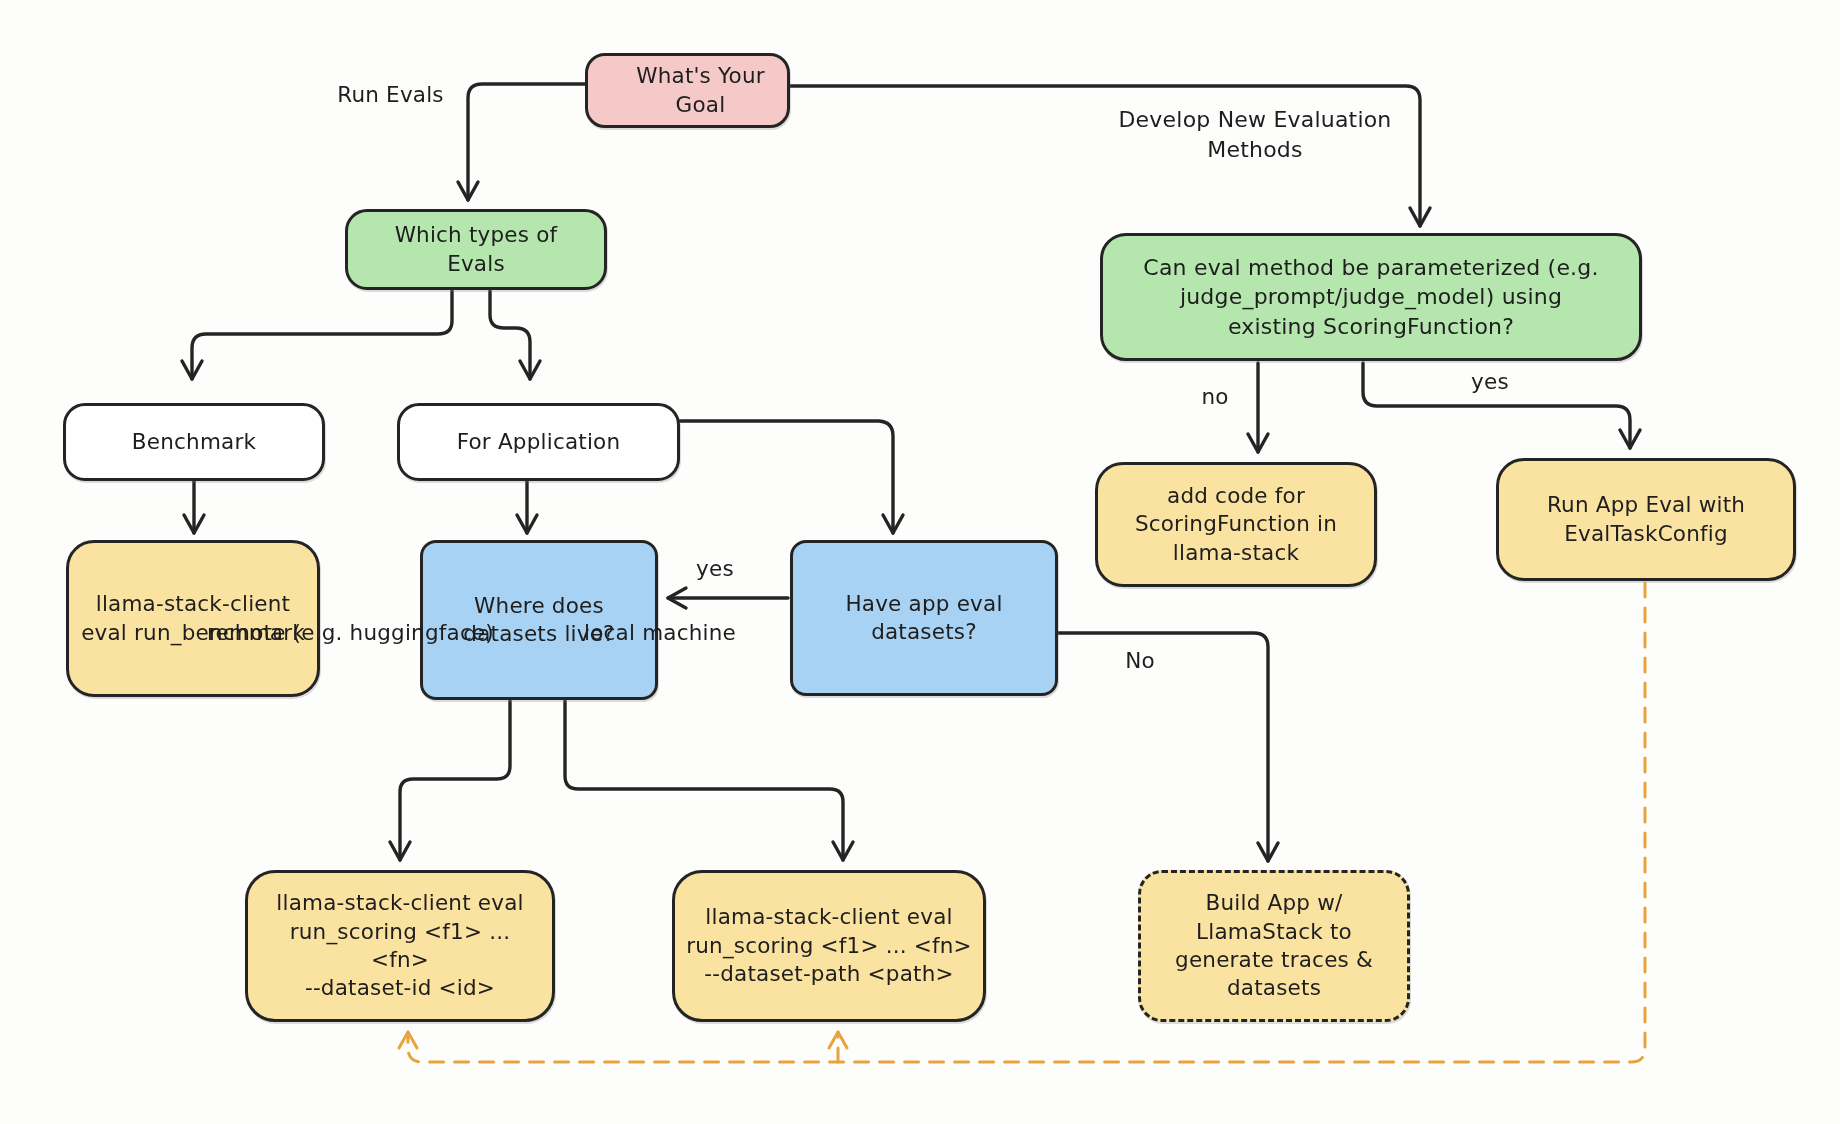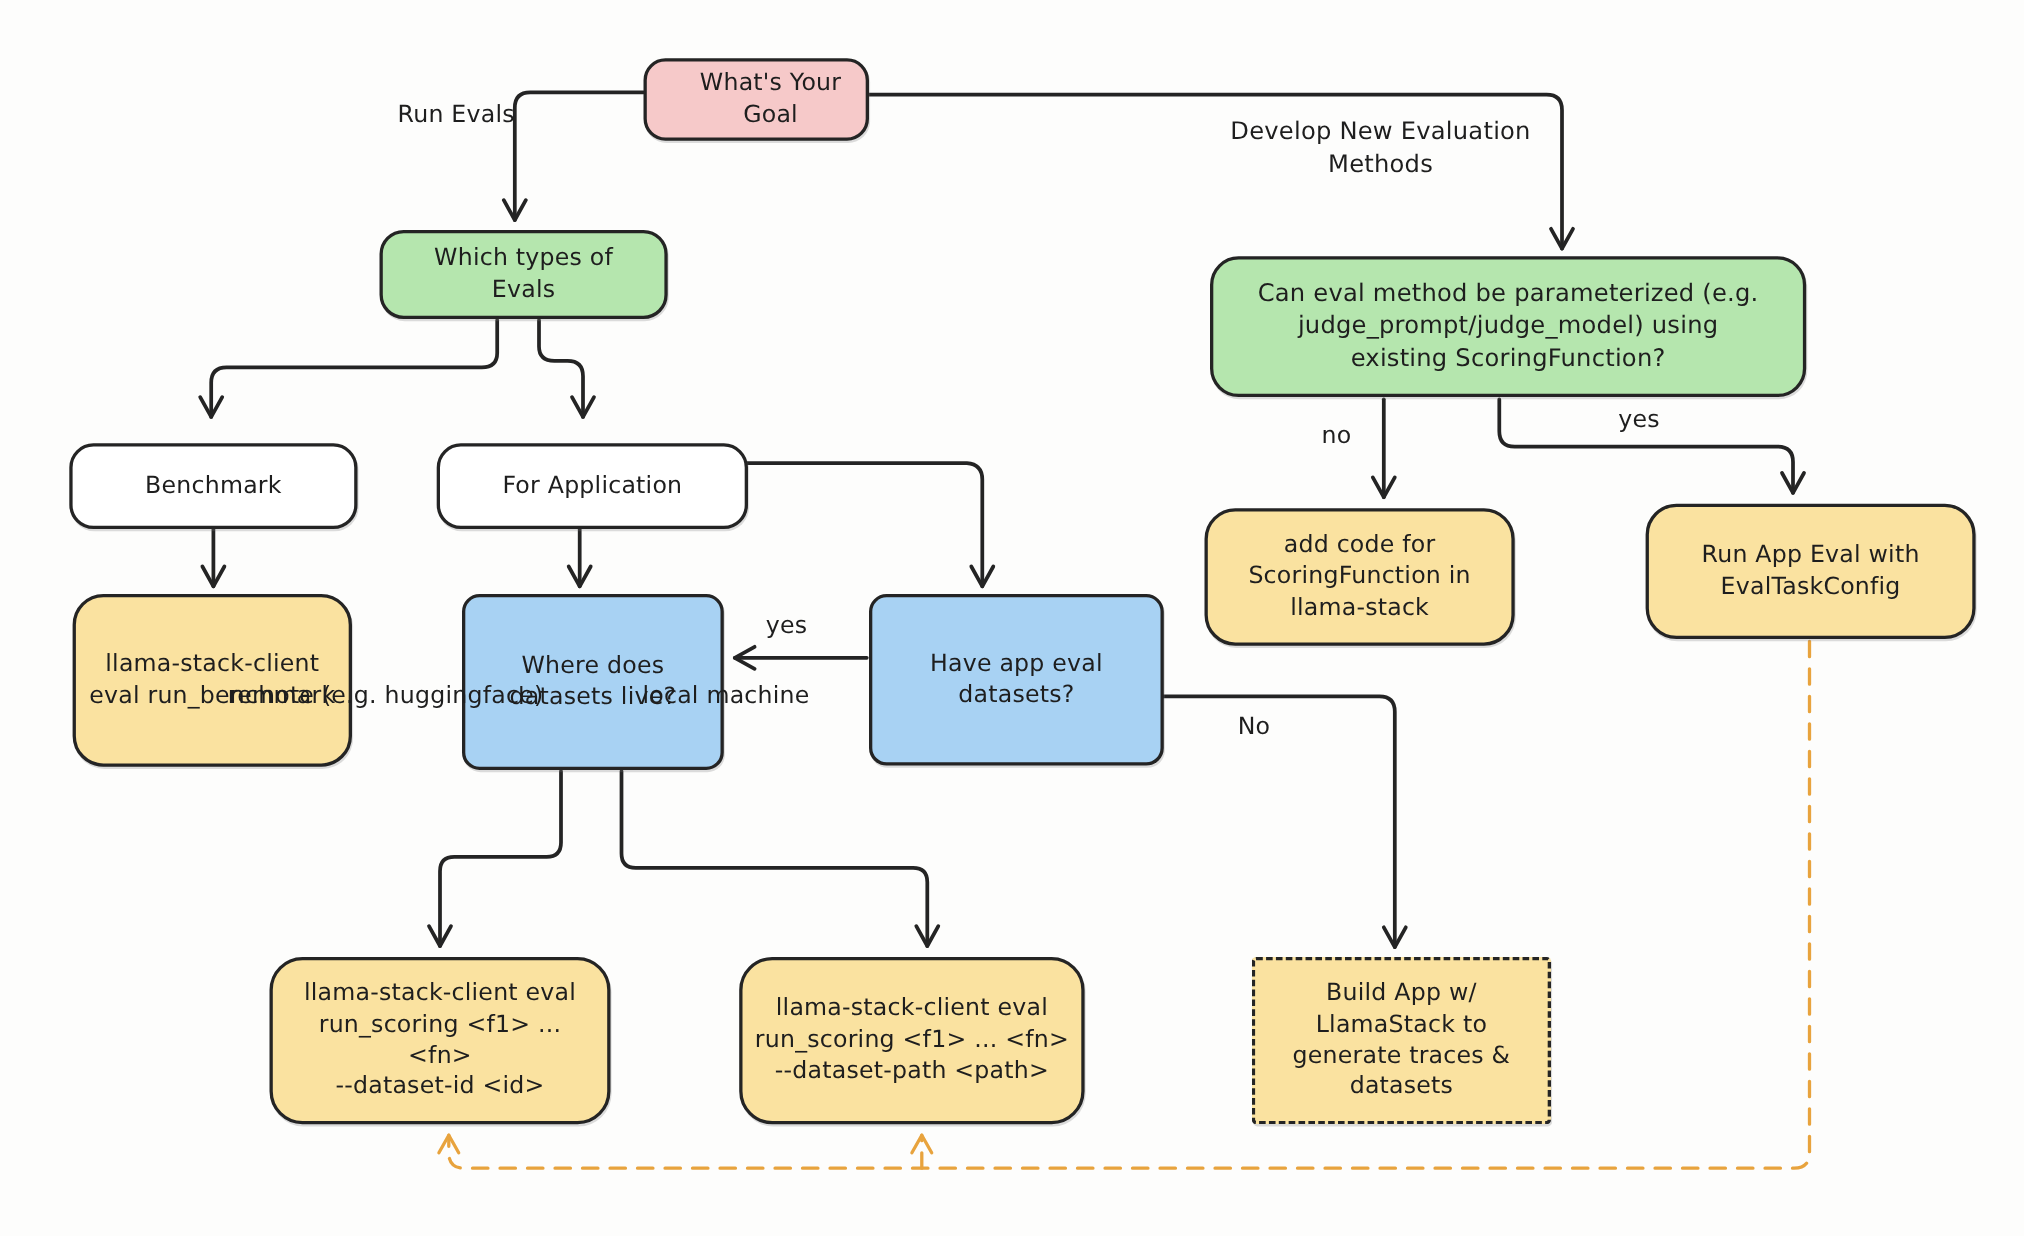--- a/index.html
+++ b/index.html
@@ -16,21 +16,21 @@
     border:3.2px solid #242424;
     box-shadow:1px 2px 0 rgba(120,120,120,0.25);
     font-size:21.5px;line-height:1.32;letter-spacing:.2px;
     box-sizing:border-box;padding:6px 10px;
   }
   .pink{background:#f6c9c9;border-radius:20px;}
   .green{background:#b5e6ae;border-radius:22px;}
   .white{background:#ffffff;border-radius:22px;margin-top:17px;}
   .yellow{background:#fae2a0;border-radius:28px;}
   .blue{background:#a8d2f3;border-radius:16px;}
-  .dashedge{border-style:dashed;border-width:3.4px;border-radius:4px;}
+  .dashedge{border-style:dashed;border-width:3.4px;border-radius:24px;}
   .elabel{
     position:absolute;text-align:center;white-space:pre-line;
     font-size:21.5px;line-height:1.35;letter-spacing:.2px;color:#1e1e1e;
   }
 </style>
 </head>
 <body>
 
 <div id="canvas">
 
@@ -102,21 +102,21 @@
 
   <div class="node yellow" style="left:672px;top:870px;width:314px;height:152px;border-radius:30px;">llama-stack-client eval
 run_scoring &lt;f1&gt; ... &lt;fn&gt;
 --dataset-path &lt;path&gt;</div>
 
   <div class="node yellow dashedge" style="left:1138px;top:870px;width:272px;height:152px;">Build App w/
 LlamaStack to
 generate traces &amp;
 datasets</div>
 
-  <div class="elabel" style="left:313px;top:90px;width:155px;text-align:right;">Run Evals</div>
+  <div class="elabel" style="left:313px;top:80px;width:155px;">Run Evals</div>
 
   <div class="elabel" style="left:1105px;top:105px;width:300px;font-size:22px;">Develop New Evaluation
 Methods</div>
 
   <div class="elabel" style="left:1185px;top:382px;width:60px;">no</div>
 
   <div class="elabel" style="left:1450px;top:367px;width:80px;">yes</div>
 
   <div class="elabel" style="left:680px;top:554px;width:70px;">yes</div>
 

